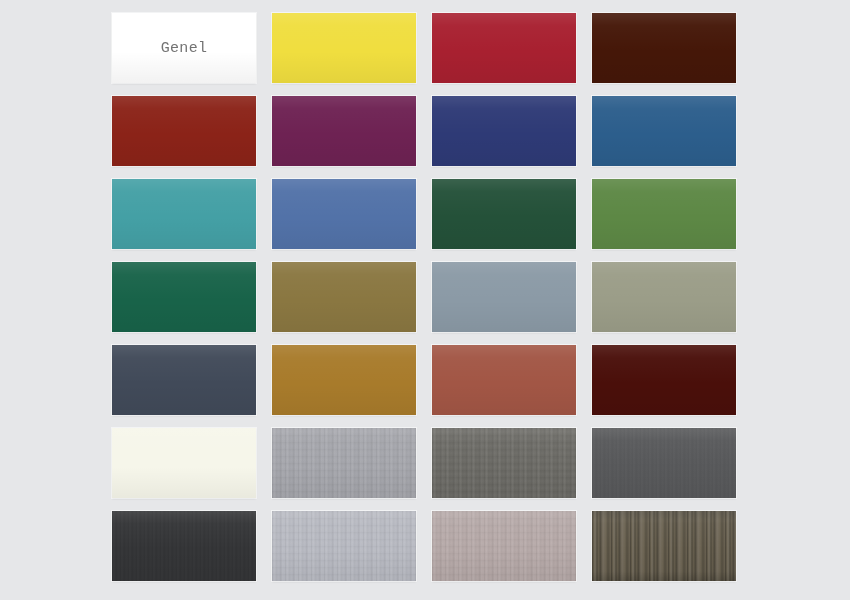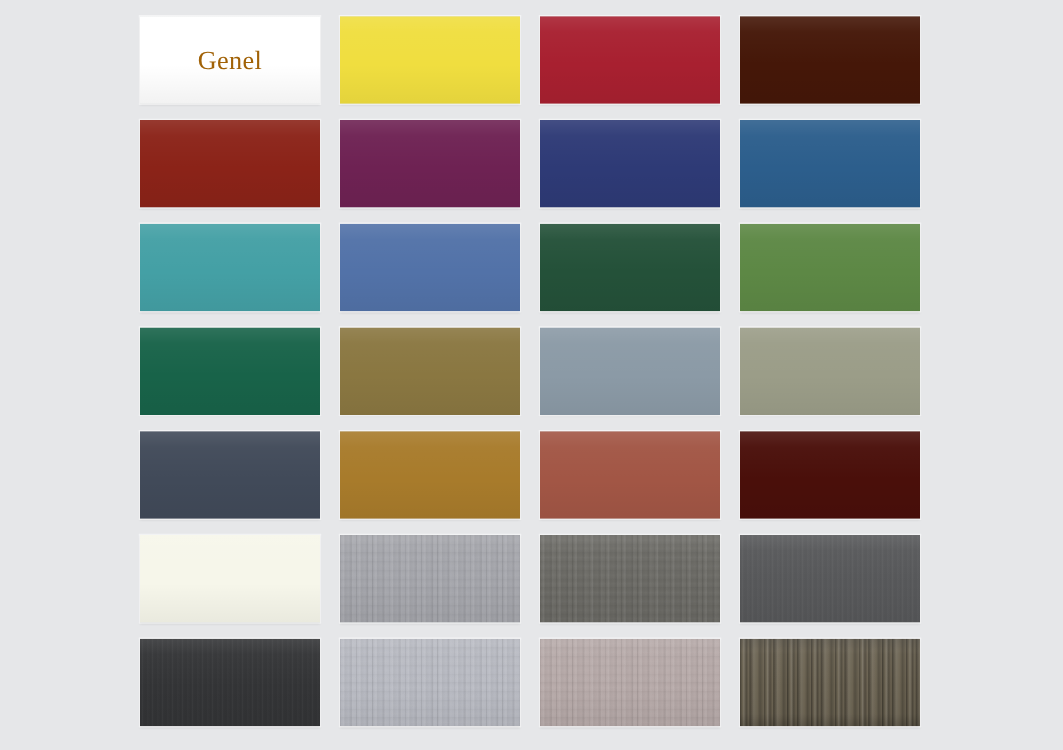--- a/index.html
+++ b/index.html
@@ -126,24 +126,24 @@
         rgba(0,0,0,0.00) 86%,
         rgba(0,0,0,0.18) 100%);
   }
 
   .swatch-label {
     position: absolute;
     inset: 0;
     display: flex;
     align-items: center;
     justify-content: center;
-    font-family: Liberation Serif, serif;
-    font-size: 21px;
+    font-family: Liberation Mono, monospace;
+    font-size: 15px;
     letter-spacing: 0.3px;
-    color: #a16207;
+    color: #737373;
     z-index: 3;
   }
 </style>
 </head>
 <body>
 
 <div id="palette-board">
   <div id="swatch-grid">
       <div class="swatch-cell">
         <div class="swatch-fill" style="background: rgb(255, 255, 255);"></div>

